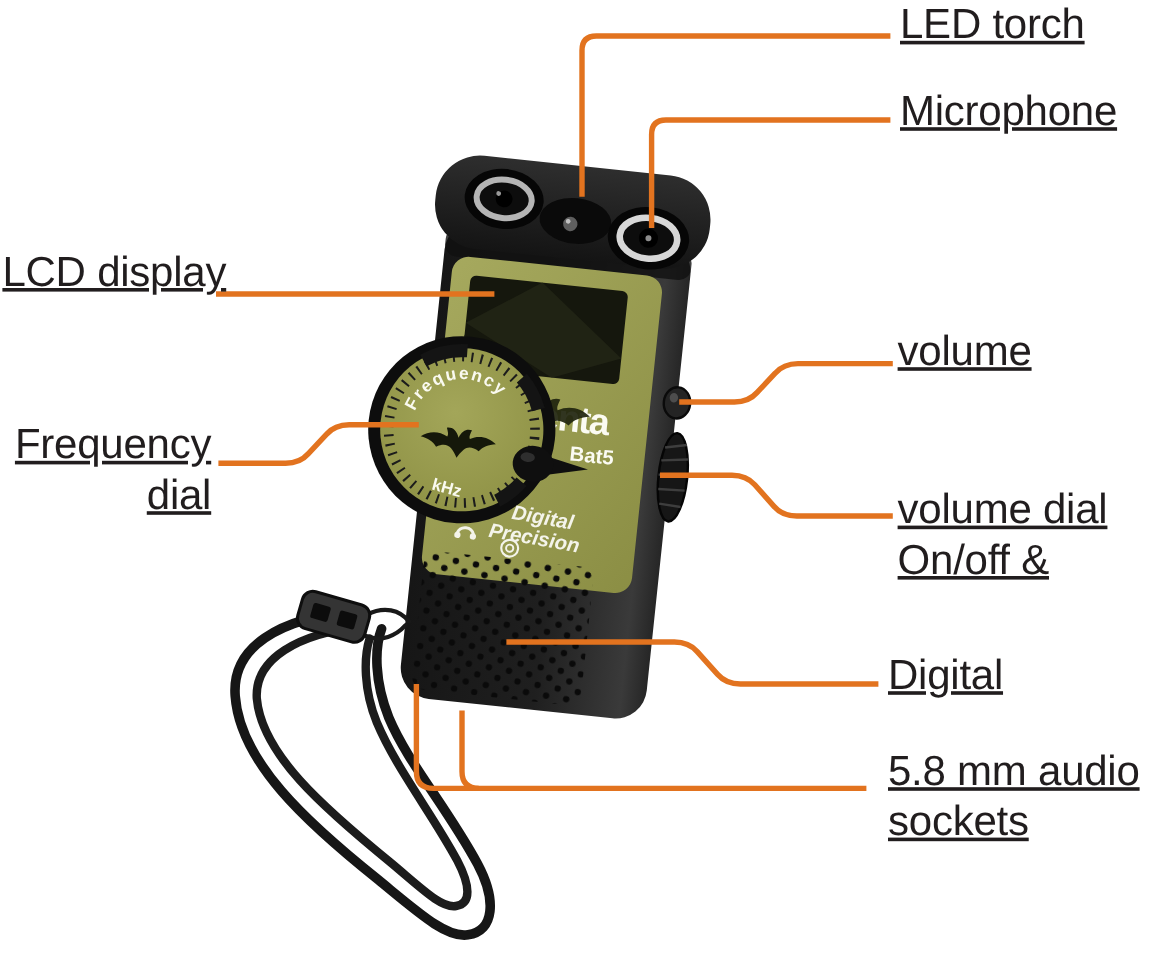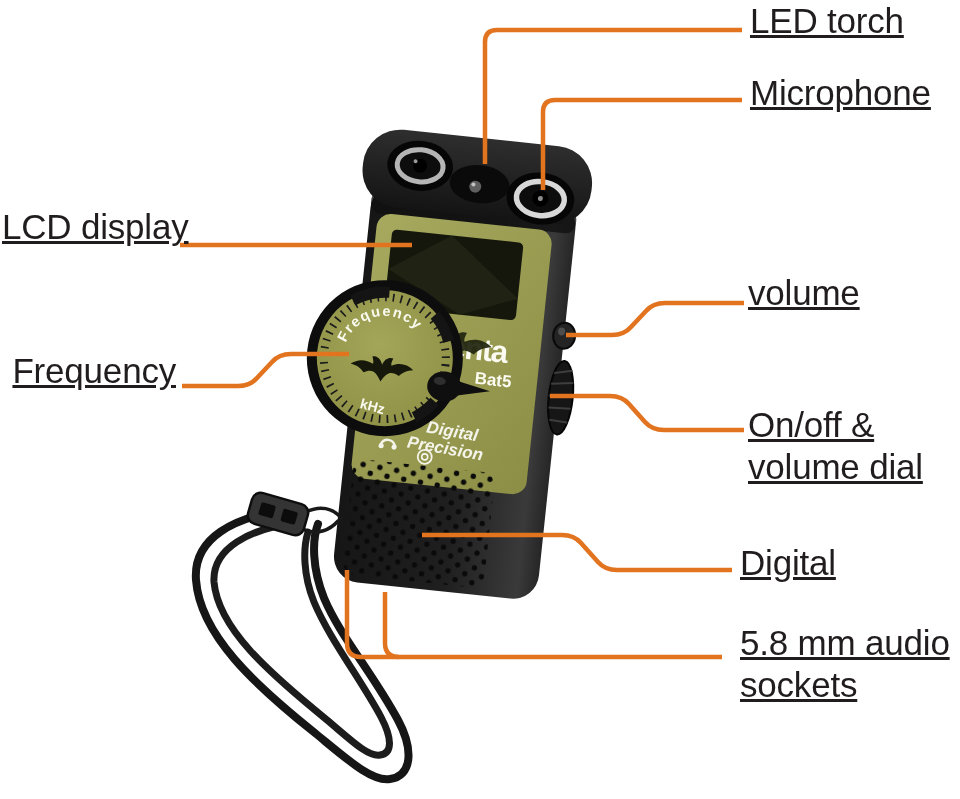--- a/index.html
+++ b/index.html
@@ -160,29 +160,30 @@
     <path d="M 385,592 L 385,643 Q 385,657 399,657"></path>
   </g>
 </svg>
 
 <div class="label" style="left:750px;top:0px;">LED torch</div>
 <div class="label" style="left:750px;top:72px;">Microphone</div>
 <div class="label" style="left:2px;top:206px;">LCD display</div>
 
 <div class="label ra" style="left:0px;top:350px;width:176px;">
   <div>Frequency</div>
+  <div>dial</div>
 </div>
 
 <div class="label" style="left:748px;top:272px;">
   <div>volume</div>
 </div>
 
 <div class="label" style="left:748px;top:404px;">
+  <div>volume dial</div>
   <div>On/off &amp;</div>
-  <div>volume dial</div>
 </div>
 
 <div class="label" style="left:740px;top:542px;">Digital</div>
 
 <div class="label" style="left:740px;top:622px;">
   <div>5.8 mm audio</div>
   <div>sockets</div>
 </div>
 
 </div>

